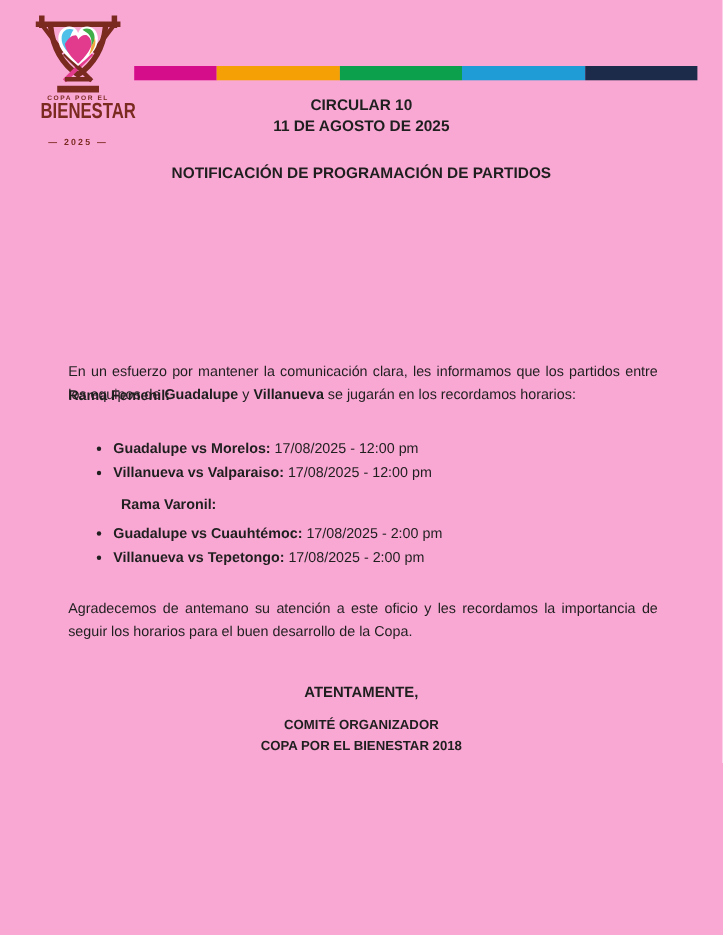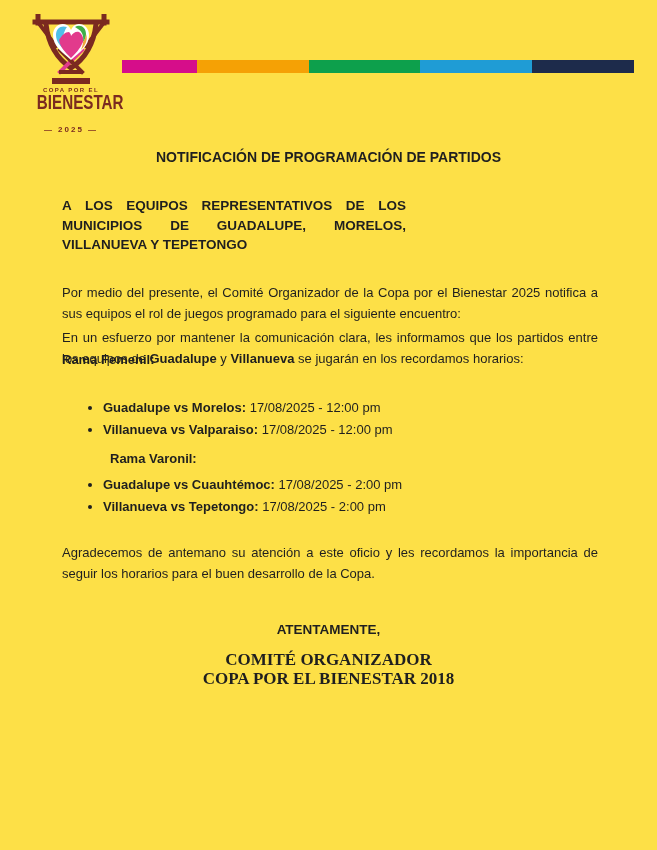--- a/index.html
+++ b/index.html
@@ -1,19 +1,19 @@
 <!DOCTYPE html>
 <html style="--brand: #7b2a20; --hpink: #e23a8c;"><head>
 <meta charset="utf-8">
 <style>
   html,body{margin:0;padding:0;background:#ffffff;}
   .page{
     position:relative;
     width:657px;height:850px;
-    background:#fde047;
+    background:#f9a8d4;
     font-family:"Liberation Sans",sans-serif;
     color:#1f1f1f;
     overflow:hidden;
   }
   
   .logo{position:absolute;left:26px;top:14px;width:90px;text-align:center;}
   .logo svg{display:block;margin:0 auto;}
   .trophy-stroke{stroke:var(--brand);stroke-width:5;fill:none;stroke-linecap:square;}
   .trophy-stroke.thin{stroke-width:4;}
   .trophy-stroke.thick{stroke-width:6;}
@@ -38,21 +38,21 @@
   .p2{top:327px;}
   .closing{top:542px;}
   .section-h{left:62px;font-size:13px;font-weight:bold;}
   .h-femenil{top:352px;}
   .h-varonil{top:451px;padding-left:48px;}
   ul.matches{left:62px;width:536px;margin:0;padding:0 0 0 41px;list-style:disc;font-size:13px;}
   ul.matches li{line-height:22px;}
   .ul-femenil{top:397px;}
   .ul-varonil{top:474px;}
   .salutation{top:622px;font-size:13.5px;font-weight:bold;}
-  .signature{top:650px;font-size:17px;font-weight:bold;line-height:19px;font-family:Liberation Serif, serif;}
+  .signature{top:650px;font-size:12px;font-weight:bold;line-height:19px;}
 </style>
 </head>
 <body>
 
 <div class="page">
 
   <div class="logo">
     <svg width="84" height="72" viewBox="0 0 84 72">
 
       <path class="trophy-stroke" d="M9 2 V9"></path>
@@ -83,32 +83,30 @@
   </div>
 
   <div class="stripe">
       <span style="background: rgb(214, 13, 138); width: 75px;"></span>
       <span style="background: rgb(245, 161, 5); width: 112px;"></span>
       <span style="background: rgb(13, 160, 76); width: 111px;"></span>
       <span style="background: rgb(31, 156, 213); width: 112px;"></span>
       <span style="background: rgb(29, 43, 75); width: 102px;"></span>
     </div>
 
+  <div class="abs center-block meta">
+    <div>CIRCULAR 10</div>
+    <div>11 DE AGOSTO DE 2025</div>
+  </div>
 
   <div class="abs center-block doc-title">NOTIFICACIÓN DE PROGRAMACIÓN DE PARTIDOS</div>
 
   <div class="abs addressee">
-    <div>
-        <div class="just">A LOS EQUIPOS REPRESENTATIVOS DE LOS</div>
-        <div class="just">MUNICIPIOS DE GUADALUPE, MORELOS,</div>
-        <div>VILLANUEVA Y TEPETONGO</div>
-      </div>
   </div>
 
-  <div class="abs para p1">Por medio del presente, el Comité Organizador de la Copa por el Bienestar 2025 notifica a sus equipos el rol de juegos programado para el siguiente encuentro:</div>
   <div class="abs para p2"><span>En un esfuerzo por mantener la comunicación clara, les informamos que los partidos entre los equipos de </span><strong>Guadalupe</strong><span> y </span><strong>Villanueva</strong><span> se jugarán en los recordamos horarios:</span></div>
 
   <div class="abs section-h h-femenil">Rama Femenil:</div>
   <ul class="abs matches ul-femenil">
       <li><strong>Guadalupe vs Morelos:</strong><span> 17/08/2025 - 12:00 pm</span></li>
       <li><strong>Villanueva vs Valparaiso:</strong><span> 17/08/2025 - 12:00 pm</span></li>
     </ul>
 
   <div class="abs section-h h-varonil">Rama Varonil:</div>
   <ul class="abs matches ul-varonil">

